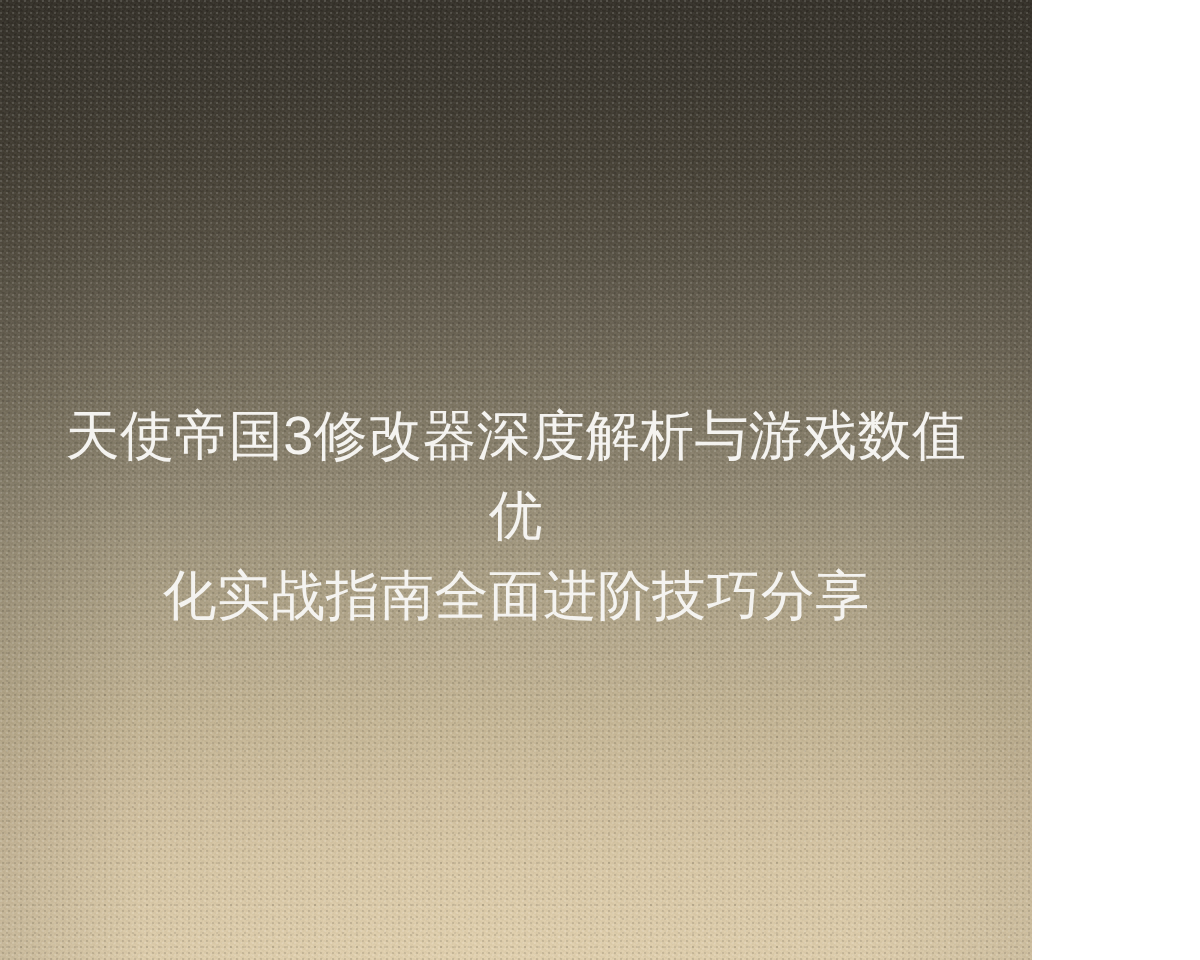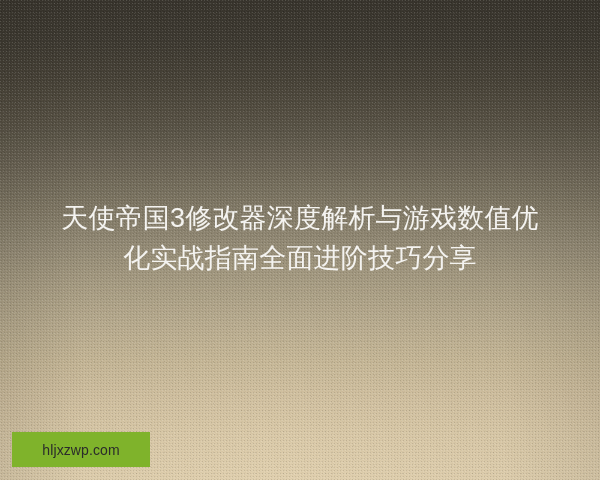--- a/index.html
+++ b/index.html
@@ -4,21 +4,21 @@
 <title>Article Cover</title>
 <style>
   html, body {
     margin: 0;
     padding: 0;
     background: #ffffff;
   }
 
   #stage {
     position: relative;
-    width: 600px;
+    width: 516px;
     height: 480px;
     overflow: hidden;
     font-family: "Liberation Sans", "DejaVu Sans", sans-serif;
   }
 
   
   #bg-gradient {
     position: absolute;
     inset: 0;
     background: linear-gradient(
@@ -130,17 +130,14 @@
 <div id="stage">
 
   <div id="bg-gradient"></div>
   <div id="bg-sidevignette"></div>
   <div id="bg-noise"></div>
   <div id="bg-noise2"></div>
 
   <div id="headline">天使帝国3修改器深度解析与游戏数值优
 化实战指南全面进阶技巧分享</div>
 
-  <div id="watermark">
-    <span id="watermark-label">hljxzwp.com</span>
-  </div>
 
 </div>
 
 </body></html>

